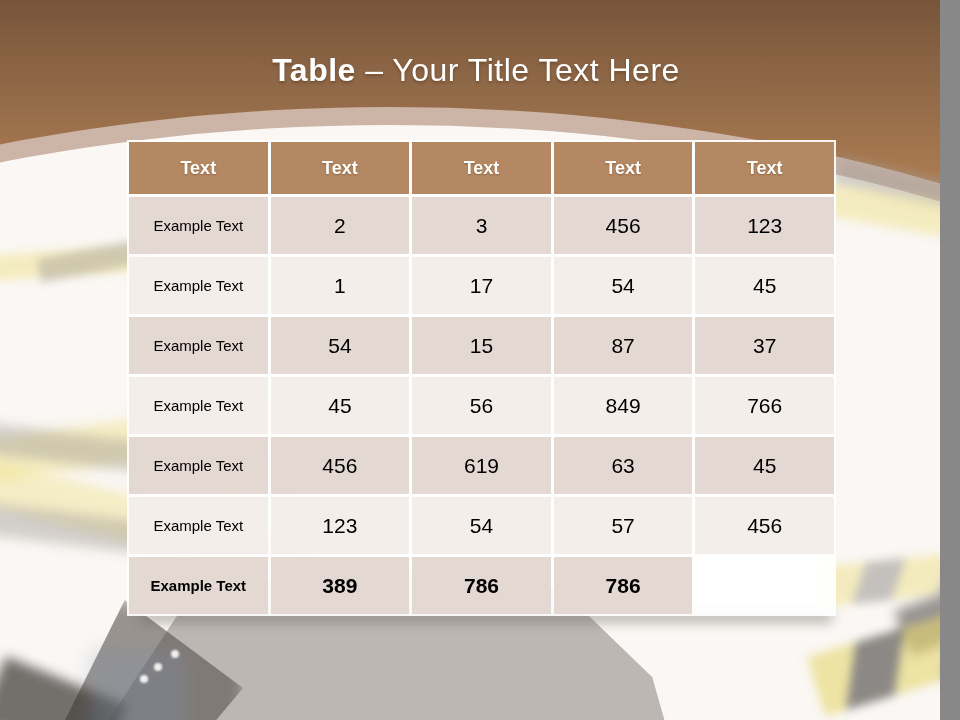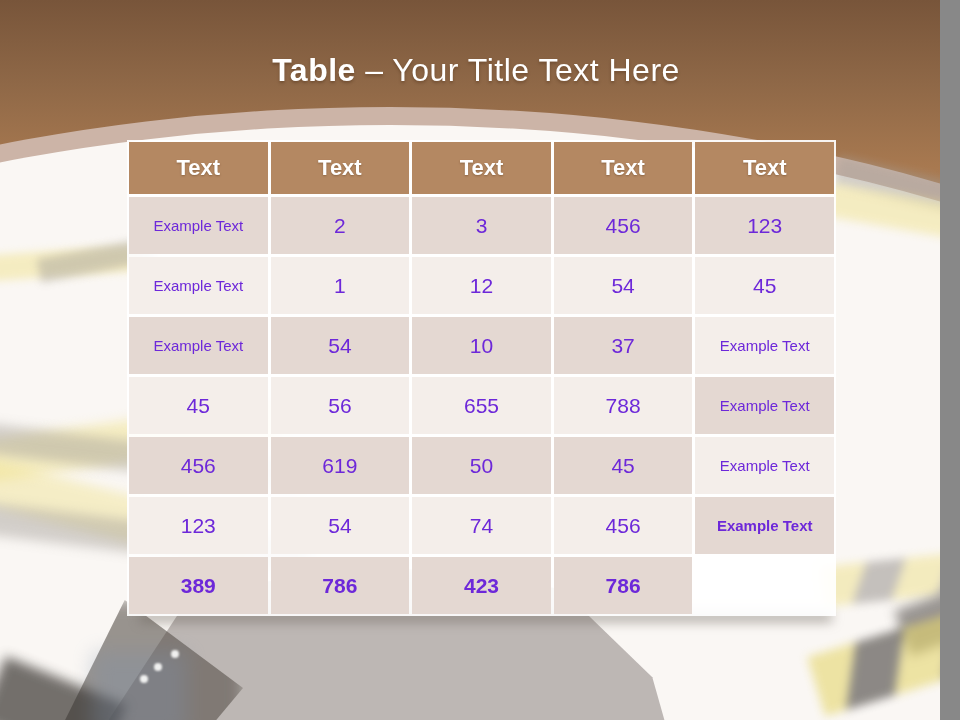--- a/index.html
+++ b/index.html
@@ -60,25 +60,25 @@
     background:rgba(104,95,87,.5);filter:blur(6px);
   }
   .datatable{
     position:absolute;left:127px;top:140px;width:709px;
     display:grid;grid-template-columns:repeat(5,1fr);gap:3px;
     background:rgba(255,255,255,.92);padding:2px;box-sizing:border-box;
   }
   .hcell{
     height:52px;background:#b48862;color:#ffffff;
     display:flex;align-items:center;justify-content:center;
-    font-size:22px;font-weight:700;text-shadow:0 1px 2px rgba(70,40,15,.35);
+    font-size:18px;font-weight:700;text-shadow:0 1px 2px rgba(70,40,15,.35);
   }
   .cell{
     height:57px;display:flex;align-items:center;justify-content:center;
-    color:#6d28d9;
+    color:#000000;
   }
   .shade-a{background:#e4d8d2;}
   .shade-b{background:#f4eeea;}
   .lbl{font-size:15px;}
   .num{font-size:21px;}
   .bold-row{font-weight:700;}
 </style>
 </head>
 <body>
 
@@ -122,47 +122,47 @@
     <div class="hcell">Text</div>
 
     <div class="cell lbl shade-a">Example Text</div>
     <div class="cell num shade-a">2</div>
     <div class="cell num shade-a">3</div>
     <div class="cell num shade-a">456</div>
     <div class="cell num shade-a">123</div>
 
     <div class="cell lbl shade-b">Example Text</div>
     <div class="cell num shade-b">1</div>
-    <div class="cell num shade-b">12</div>
+    <div class="cell num shade-b">17</div>
     <div class="cell num shade-b">54</div>
     <div class="cell num shade-b">45</div>
 
     <div class="cell lbl shade-a">Example Text</div>
     <div class="cell num shade-a">54</div>
-    <div class="cell num shade-a">10</div>
+    <div class="cell num shade-a">15</div>
+    <div class="cell num shade-a">87</div>
     <div class="cell num shade-a">37</div>
 
     <div class="cell lbl shade-b">Example Text</div>
     <div class="cell num shade-b">45</div>
     <div class="cell num shade-b">56</div>
-    <div class="cell num shade-b">655</div>
-    <div class="cell num shade-b">788</div>
+    <div class="cell num shade-b">849</div>
+    <div class="cell num shade-b">766</div>
 
     <div class="cell lbl shade-a">Example Text</div>
     <div class="cell num shade-a">456</div>
     <div class="cell num shade-a">619</div>
-    <div class="cell num shade-a">50</div>
+    <div class="cell num shade-a">63</div>
     <div class="cell num shade-a">45</div>
 
     <div class="cell lbl shade-b">Example Text</div>
     <div class="cell num shade-b">123</div>
     <div class="cell num shade-b">54</div>
-    <div class="cell num shade-b">74</div>
+    <div class="cell num shade-b">57</div>
     <div class="cell num shade-b">456</div>
 
     <div class="cell lbl shade-a bold-row">Example Text</div>
     <div class="cell num shade-a bold-row">389</div>
     <div class="cell num shade-a bold-row">786</div>
-    <div class="cell num shade-a bold-row">423</div>
     <div class="cell num shade-a bold-row">786</div>
   </div>
 
 </div>
 
 </body></html>

